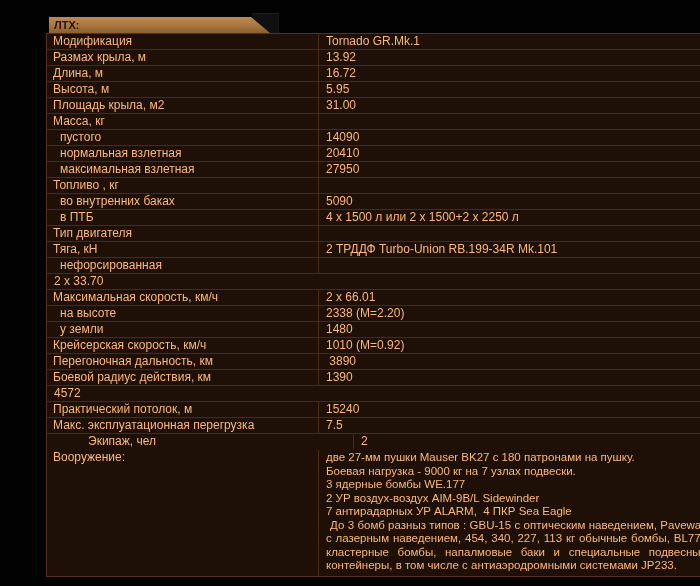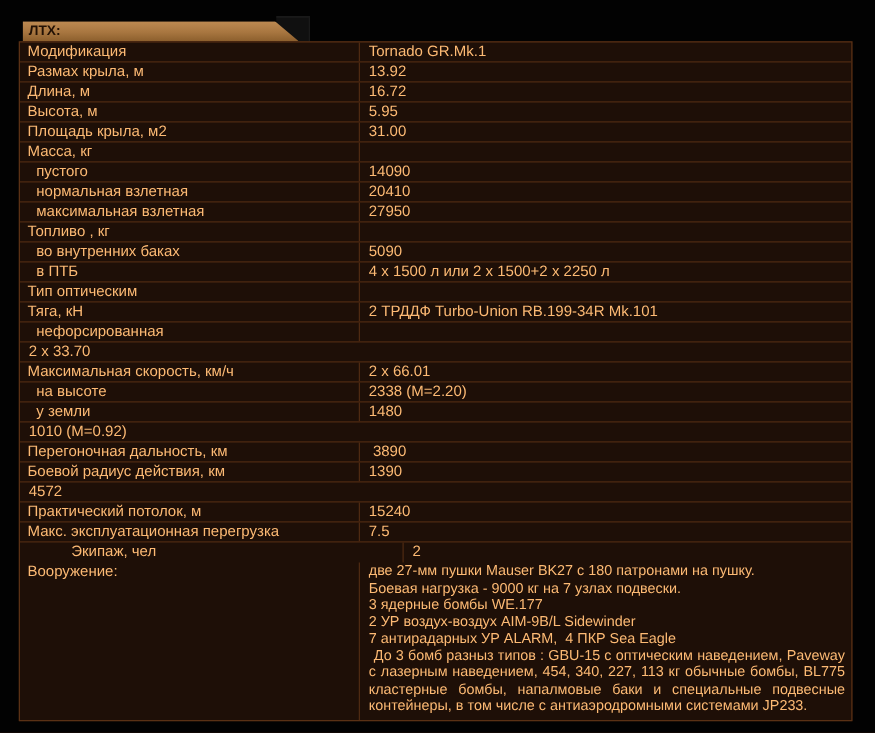--- a/index.html
+++ b/index.html
@@ -2,21 +2,21 @@
 <html><head>
 <meta charset="utf-8">
 <style>
   html,body{margin:0;padding:0;}
   body{
     width:700px;height:586px;
     background:#020202;
     font-family:"Liberation Sans","DejaVu Sans",sans-serif;
     position:relative;overflow:hidden;
   }
-  .page{position:absolute;inset:0;}
+  .page{position:absolute;inset:0;margin-left:31px;}
   
   .tab-notch{
     position:absolute;left:221px;top:13px;width:26px;height:20px;
     background:#101010;border-top:1px solid #1e1e1e;border-right:1px solid #1a1a1a;
   }
   .tab{
     position:absolute;left:18px;top:17px;width:221px;height:16px;
     background:linear-gradient(180deg,#bd8a52 0%,#a87640 55%,#8c5f2d 100%);
     clip-path:polygon(0 0,calc(100% - 19px) 0,100% 100%,0 100%);
     color:#231205;font-size:11px;font-weight:bold;line-height:16px;
@@ -119,21 +119,21 @@
         </div>
         <div class="row">
           <div class="cell-label indent">во внутренних баках</div>
           <div class="cell-value">5090</div>
         </div>
         <div class="row">
           <div class="cell-label indent">в ПТБ</div>
           <div class="cell-value">4 х 1500 л или 2 х 1500+2 х 2250 л</div>
         </div>
         <div class="row">
-          <div class="cell-label">Тип оптическим</div>
+          <div class="cell-label">Тип двигателя</div>
           <div class="cell-value"></div>
         </div>
         <div class="row">
           <div class="cell-label">Тяга, кН</div>
           <div class="cell-value">2 ТРДДФ Turbo-Union RB.199-34R Mk.101</div>
         </div>
         <div class="row">
           <div class="cell-label indent">нефорсированная</div>
           <div class="cell-value"></div>
         </div>
@@ -146,20 +146,21 @@
         </div>
         <div class="row">
           <div class="cell-label indent">на высоте</div>
           <div class="cell-value">2338 (М=2.20)</div>
         </div>
         <div class="row">
           <div class="cell-label indent">у земли</div>
           <div class="cell-value">1480</div>
         </div>
         <div class="row">
+          <div class="cell-label">Крейсерская скорость, км/ч</div>
           <div class="cell-value">1010 (М=0.92)</div>
         </div>
         <div class="row">
           <div class="cell-label">Перегоночная дальность, км</div>
           <div class="cell-value"> 3890</div>
         </div>
         <div class="row">
           <div class="cell-label">Боевой радиус действия, км</div>
           <div class="cell-value">1390</div>
         </div>

